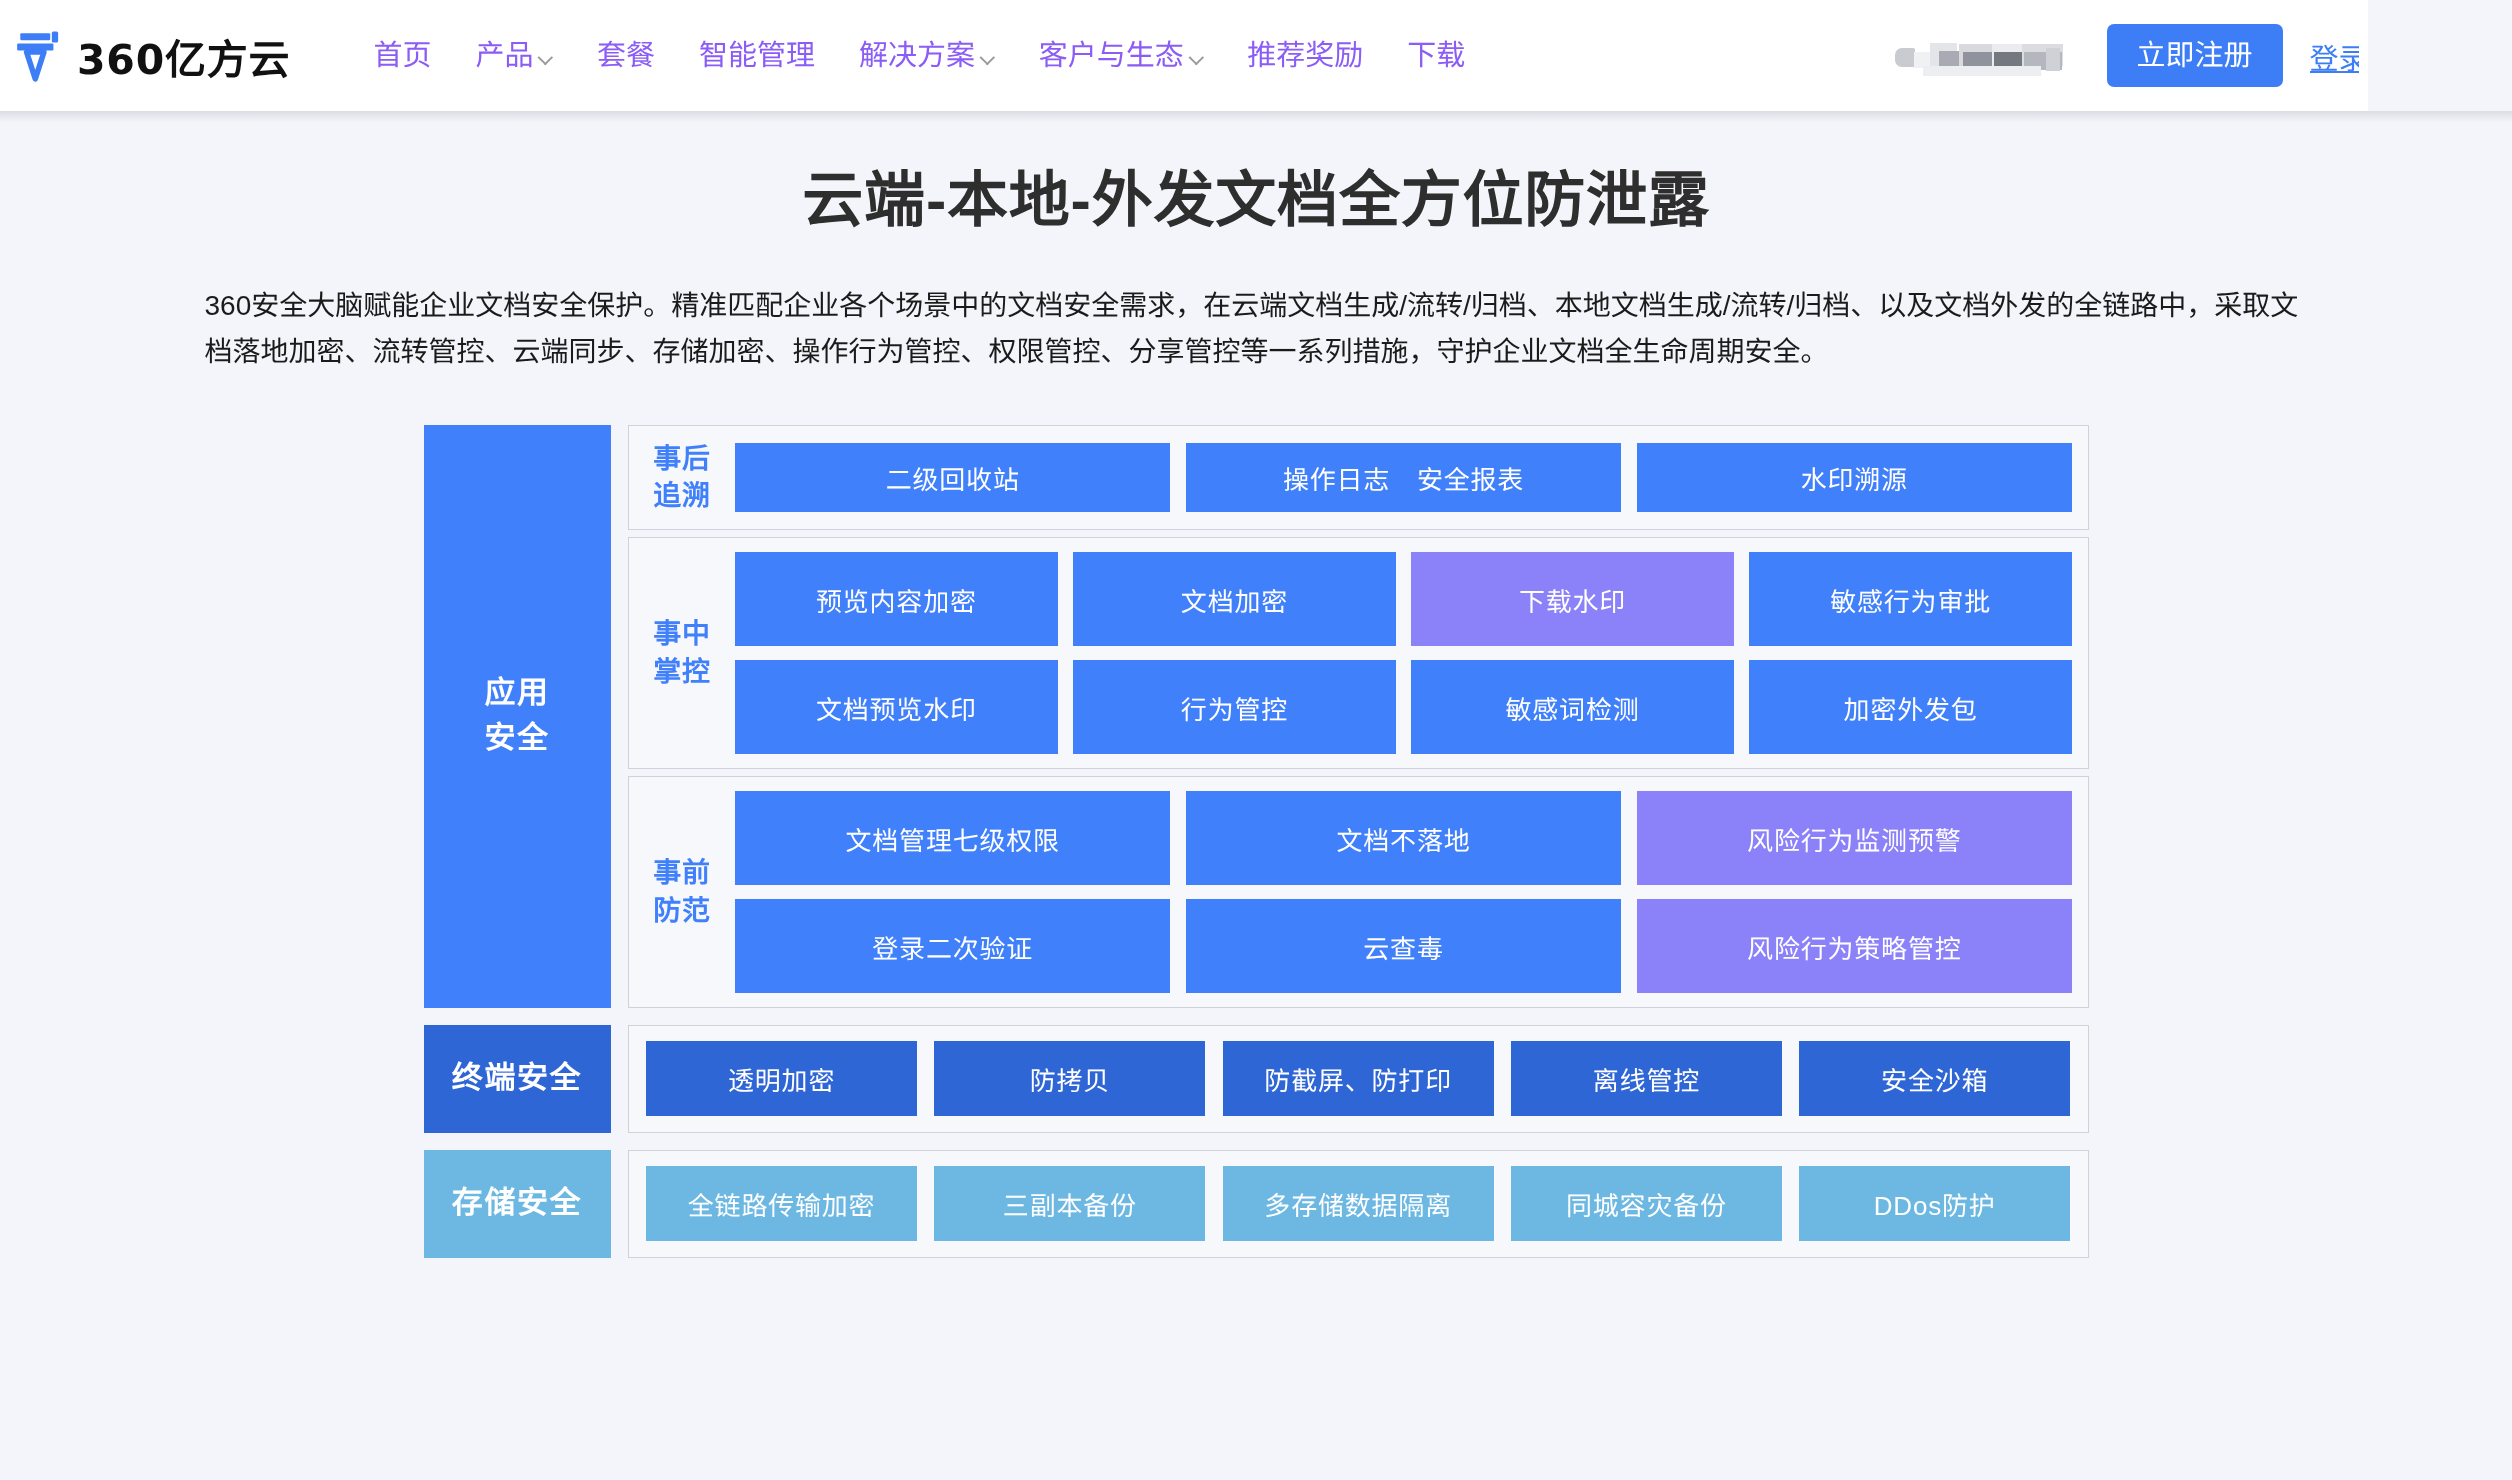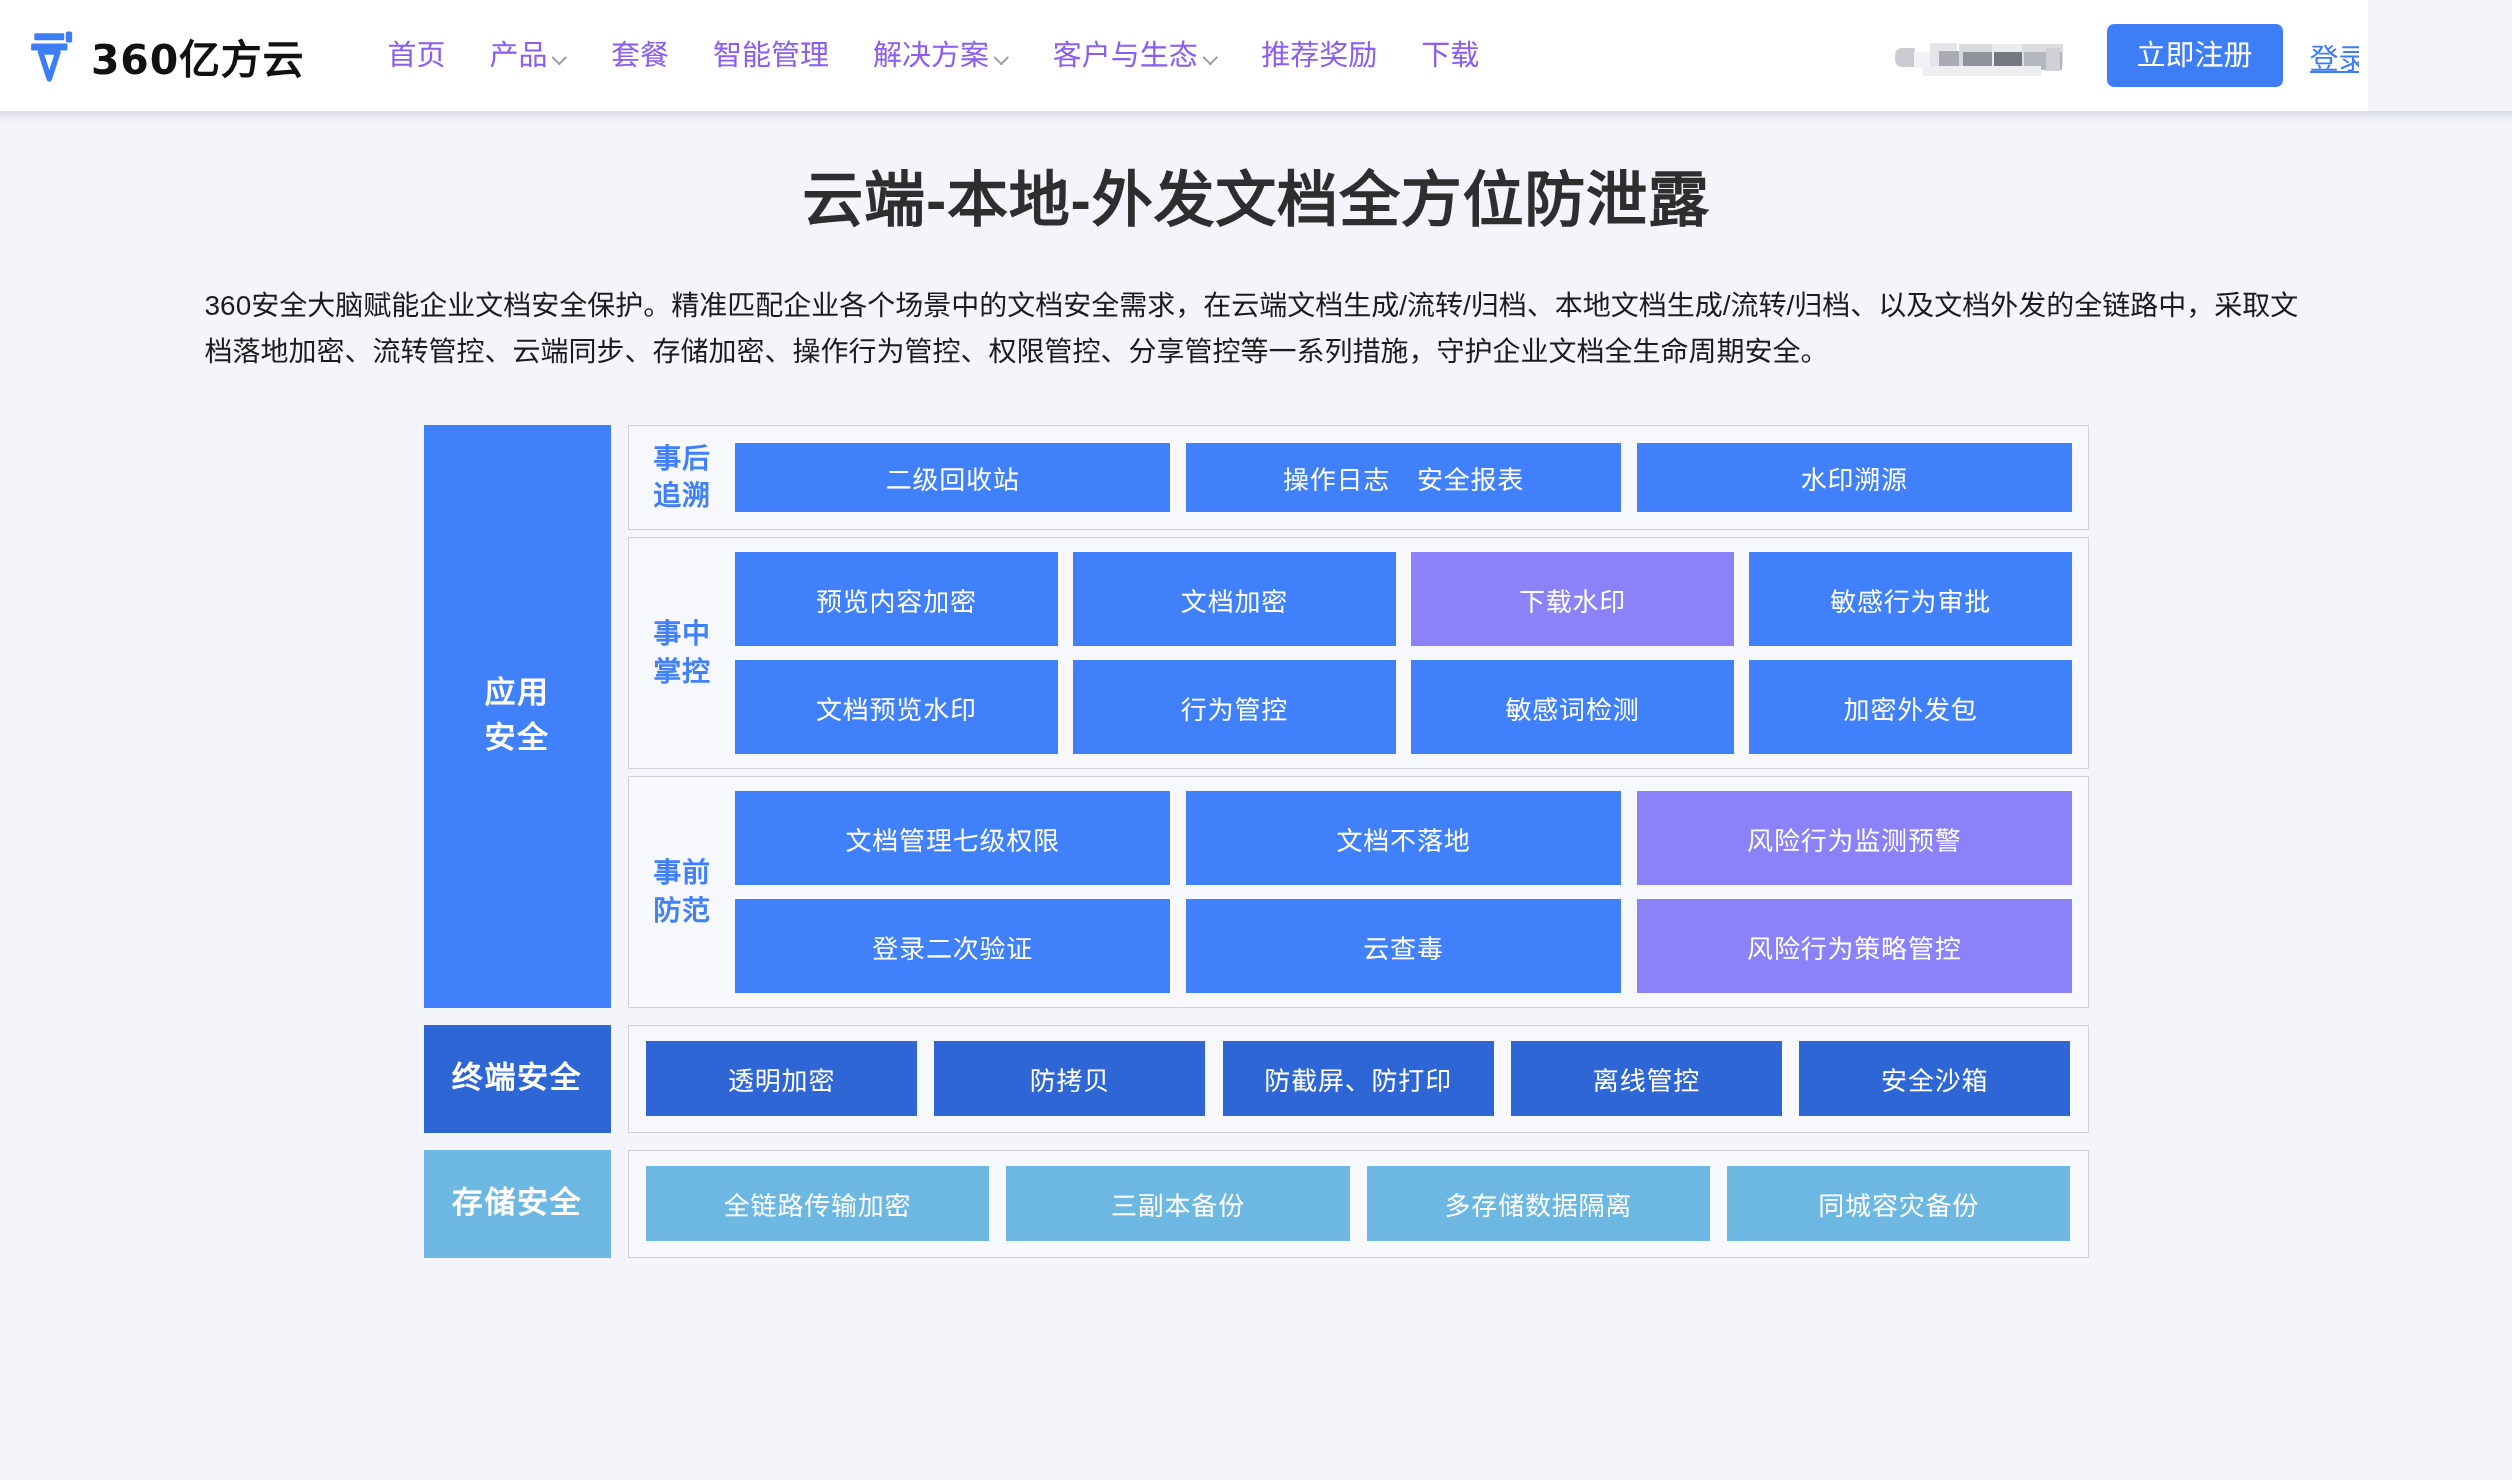--- a/index.html
+++ b/index.html
@@ -19,21 +19,21 @@
   }
 
   
   .site-header {
     position: relative;
     width: 2368px;
     height: 111px;
     background: #ffffff;
     display: flex;
     align-items: center;
-    padding-left: 31px;
+    padding-left: 17px;
     z-index: 5;
   }
   .header-shadow {
     position: absolute;
     top: 111px;
     left: 0;
     width: 2512px;
     height: 11px;
     background: linear-gradient(to bottom, rgba(210,213,222,0.75), rgba(244,245,250,0));
     z-index: 4;
@@ -421,17 +421,18 @@
     </div>
   </div>
 
   <div class="layer-row">
     <div class="layer-label storage">存储安全</div>
     <div class="flat-box">
       <div class="tile sky">全链路传输加密</div>
       <div class="tile sky">三副本备份</div>
       <div class="tile sky">多存储数据隔离</div>
       <div class="tile sky">同城容灾备份</div>
+      <div class="tile sky">DDos防护</div>
     </div>
   </div>
 
 </section>
 
 
 </body></html>

